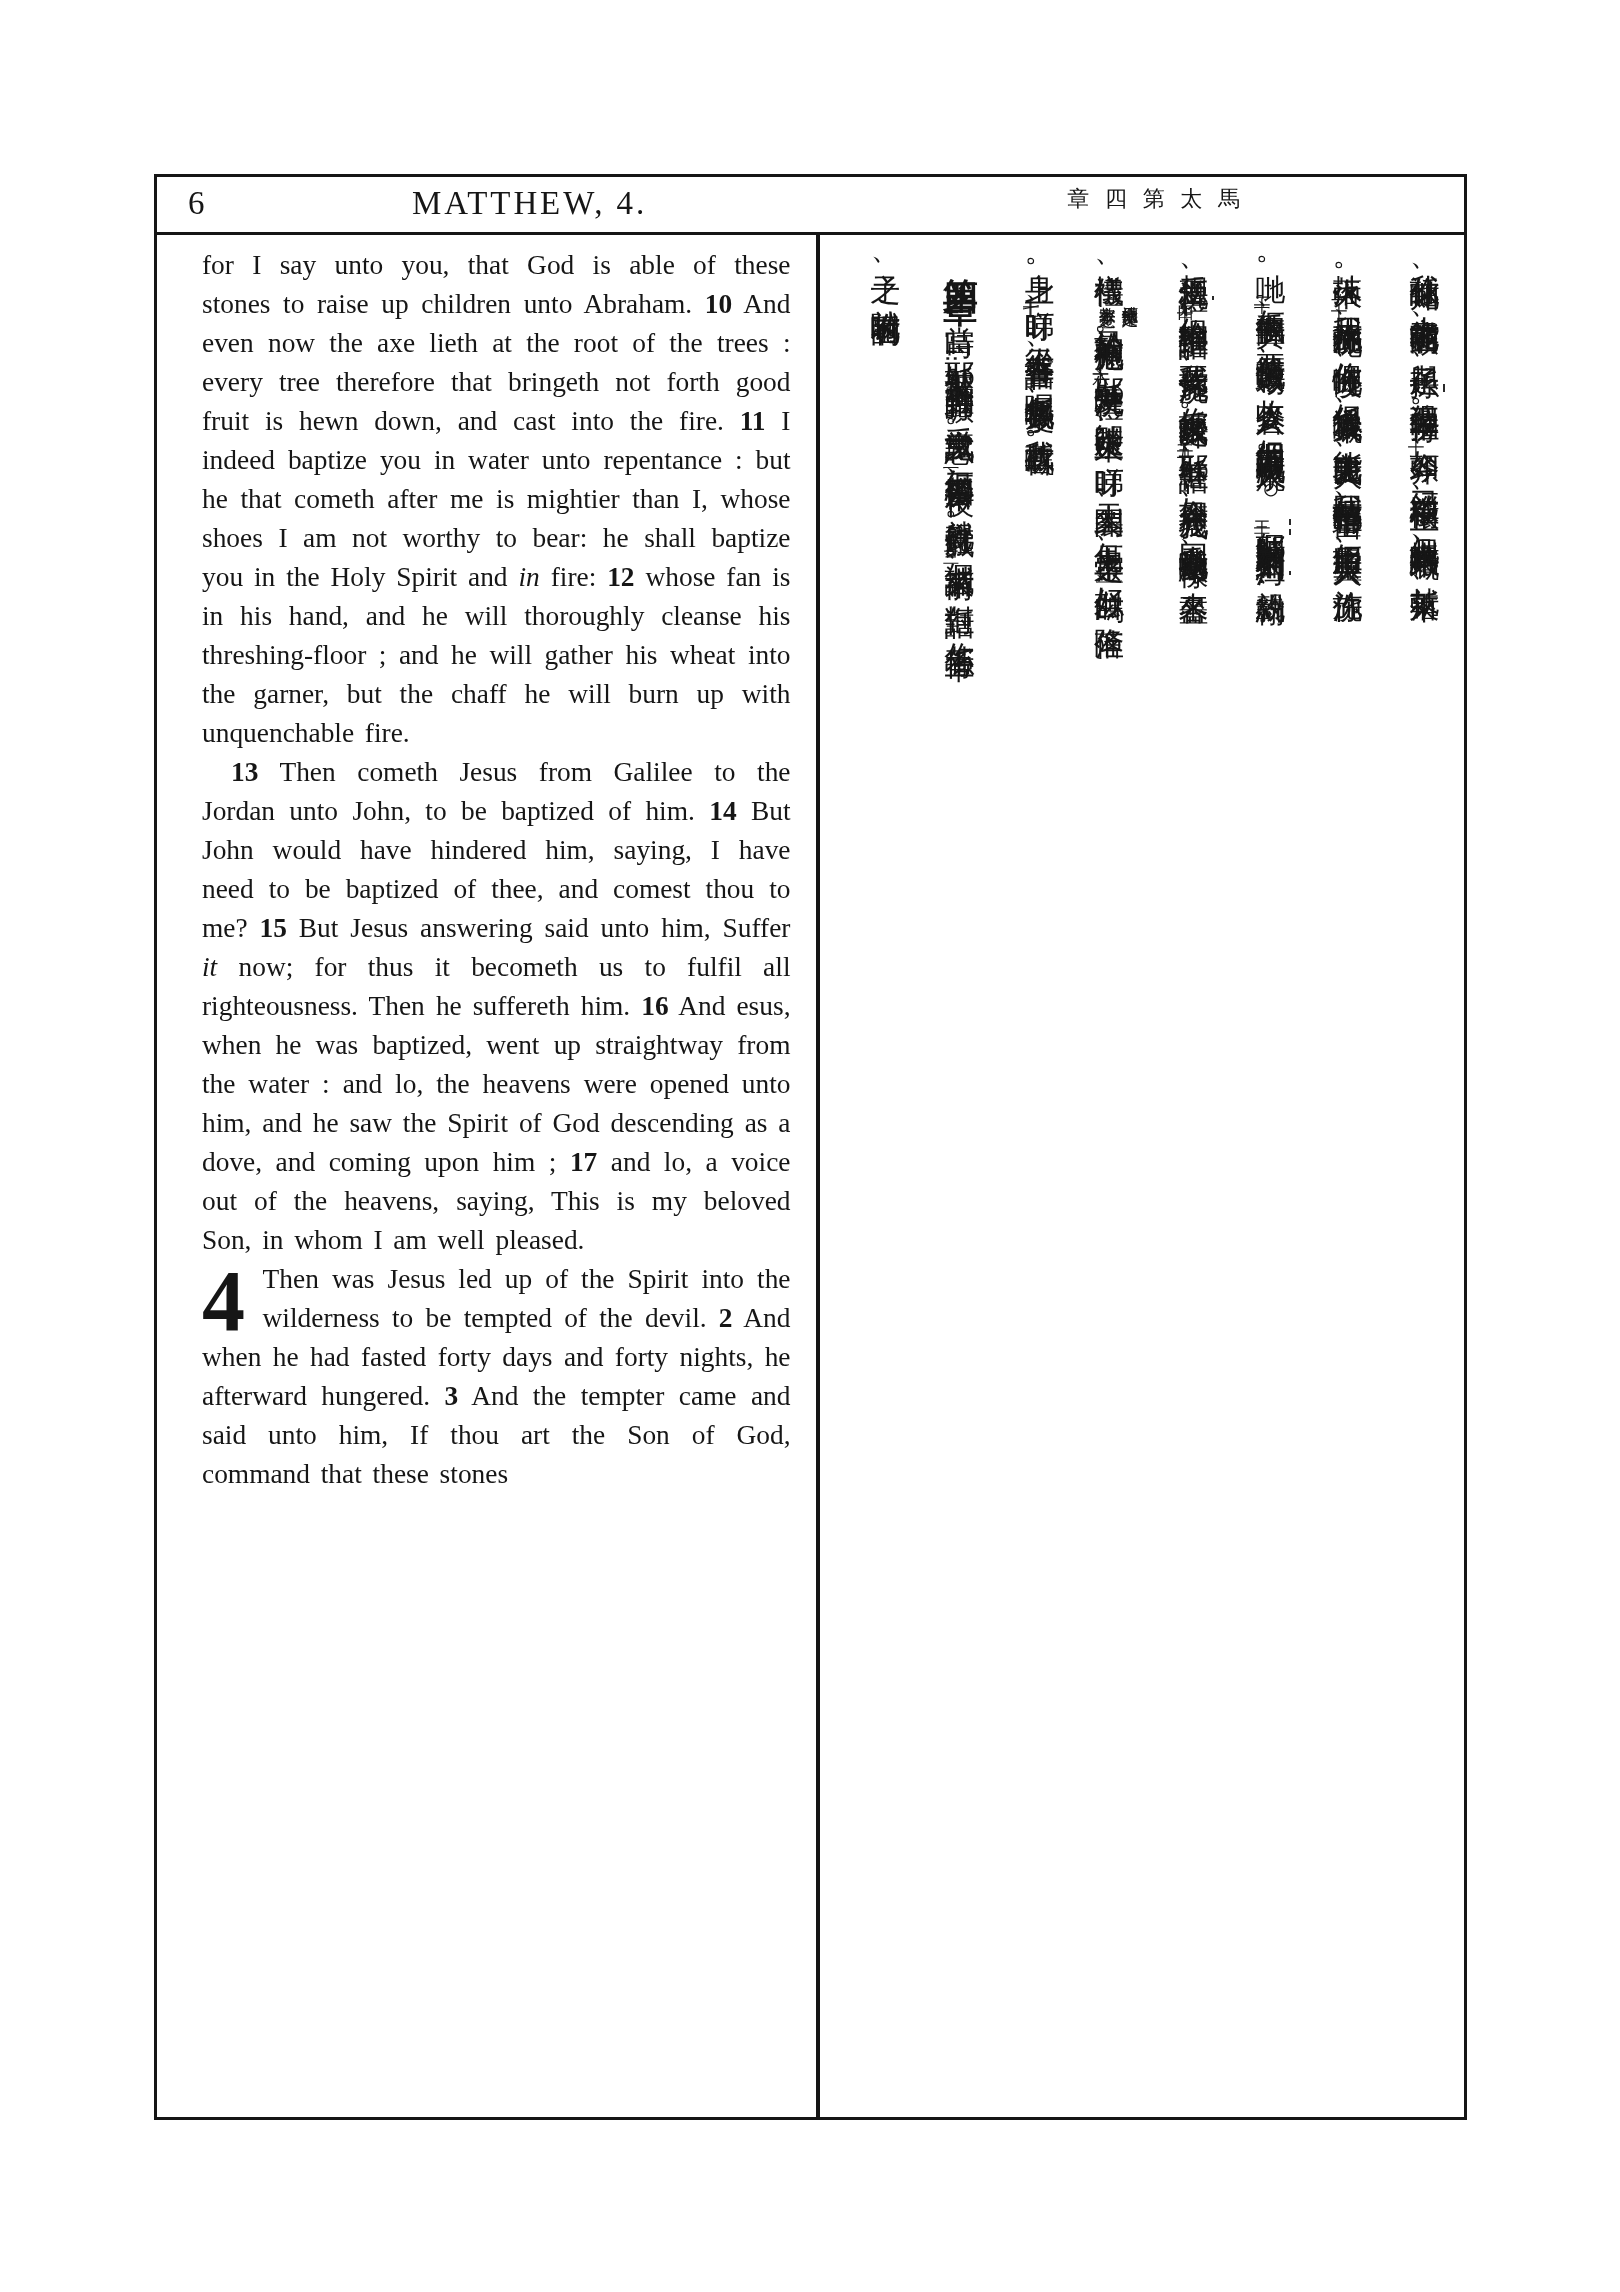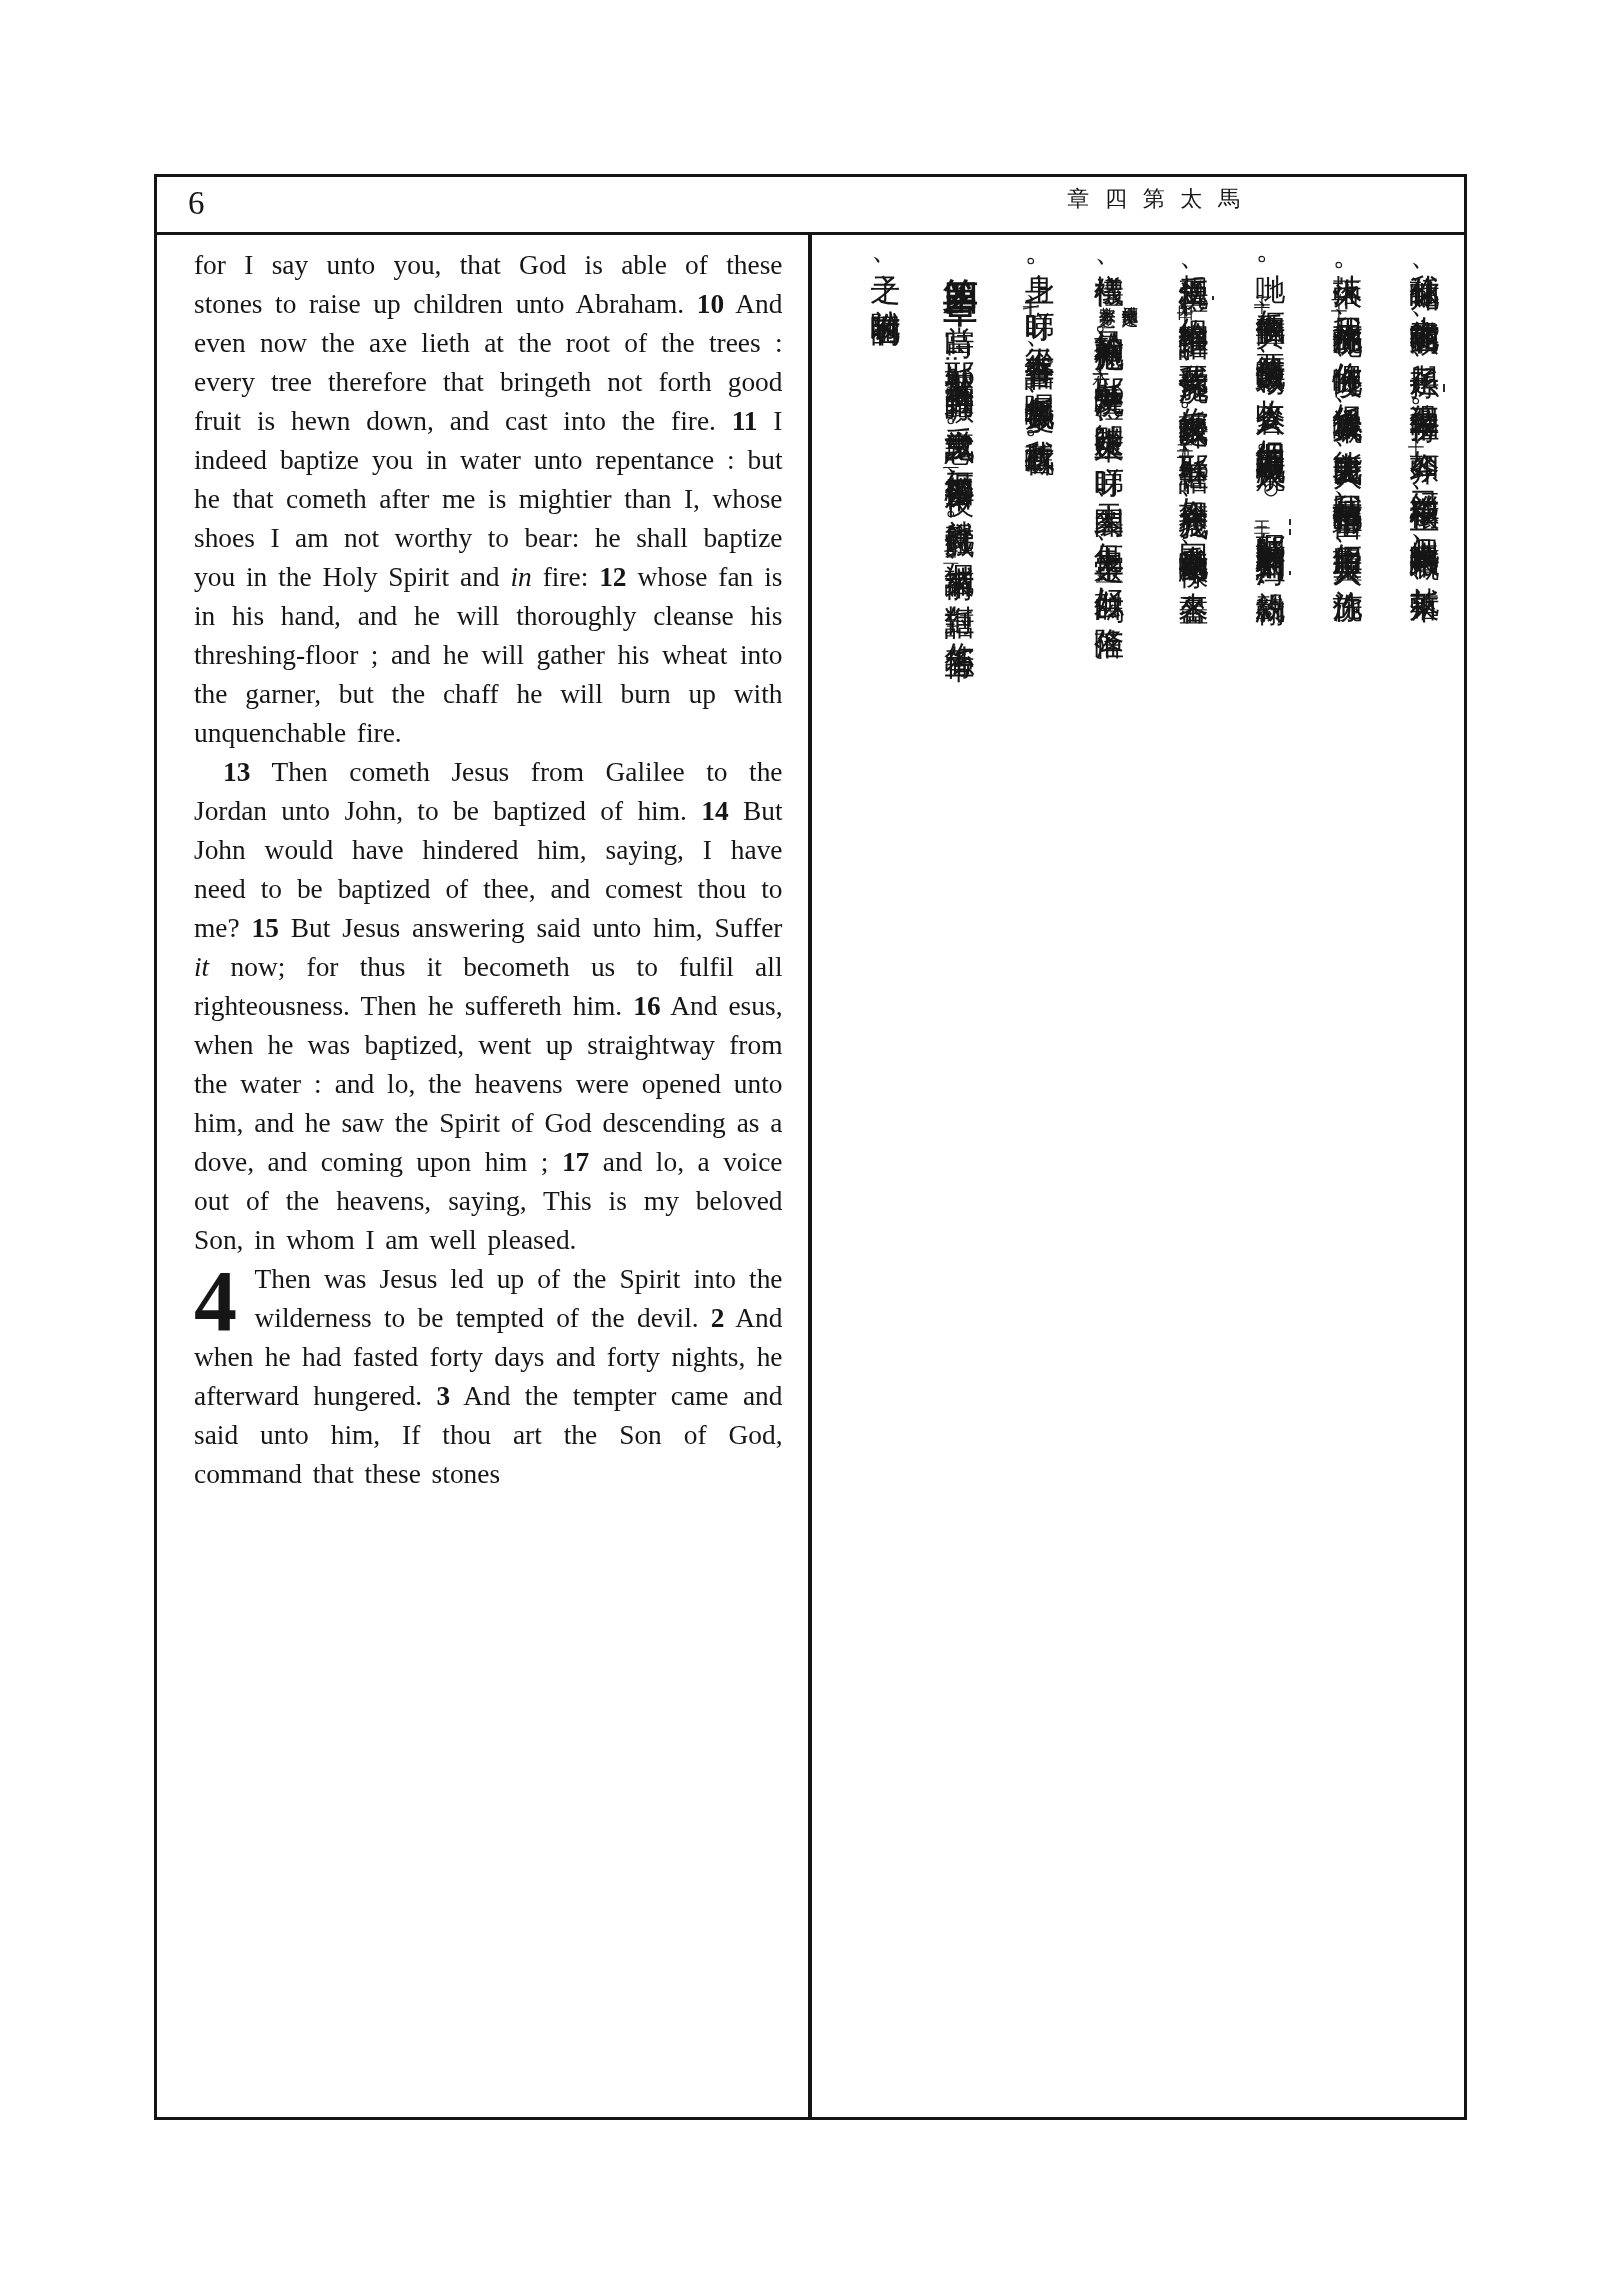--- a/index.html
+++ b/index.html
@@ -16,21 +16,21 @@
   .header{
     position:relative;height:55px;border-bottom:3.9px solid #151515;
   }
   .pageno{position:absolute;left:31px;top:7.8px;font-size:33px;}
   .h-en{position:absolute;left:147px;top:7.8px;width:451px;text-align:center;
         font-size:33px;letter-spacing:2.9px;}
   .h-zh{position:absolute;left:843px;top:6.9px;width:323px;text-align:center;
         font-size:22px;letter-spacing:15.7px;white-space:nowrap;}
   
   .content{
-    position:absolute;top:55px;left:0;right:0;bottom:0;display:flex;
+    position:absolute;top:55px;left:0;right:0;bottom:0;display:flex;padding-left:8px;
   }
   .english{
     width:651px;box-sizing:border-box;padding:13.7px 25.5px 0 37px;
     text-align:justify;font-size:27.4px;line-height:39px;word-spacing:3.9px;
   }
   .para{margin:0;text-indent:29px;}
   .para.first{text-indent:0;}
   .para.chapter{text-indent:0;}
   .para b{font-weight:bold;}
   .para i{font-style:italic;}
@@ -52,20 +52,21 @@
   .vgap{display:inline-block;width:2px;height:35px;}
   .vnote{display:inline-block;width:45px;margin:5.9px 0;vertical-align:middle;}
   .vnote span{display:block;width:22.5px;font-size:16.7px;letter-spacing:1px;line-height:1.1;}
 </style>
 </head>
 <body>
 
 <div class="page-box">
   <div class="header">
     <div class="pageno">6</div>
+    <div class="h-en">MATTHEW, 4.</div>
     <div class="h-zh" lang="zh-Hant">章四第太馬</div>
   </div>
   <div class="content">
     <div class="english" id="english-col">
         <p class="para first">for I say unto you, that God is able of these stones to raise up children unto Abraham. <b>10</b> And even now the axe lieth at the root of the trees : every tree therefore that bringeth not forth good fruit is hewn down, and cast into the fire. <b>11</b> I indeed baptize you in water unto repentance : but he that cometh after me is mightier than I, whose shoes I am not worthy to bear: he shall baptize you in the Holy Spirit and <i>in</i> fire: <b>12</b> whose fan is in his hand, and he will thoroughly cleanse his threshing-floor ; and he will gather his wheat into the garner, but the chaff he will burn up with unquenchable fire.</p>
         <p class="para indent"><b>13</b> Then cometh Jesus from Galilee to the Jordan unto John, to be baptized of him. <b>14</b> But John would have hindered him, saying, I have need to be baptized of thee, and comest thou to me? <b>15</b> But Jesus answering said unto him, Suffer <i>it</i> now; for thus it becometh us to fulfil all righteousness. Then he suffereth him. <b>16</b> And esus, when he was baptized, went up straightway from the water : and lo, the heavens were opened unto him, and he saw the Spirit of God descending as a dove, and coming upon him ; <b>17</b> and lo, a voice out of the heavens, saying, This is my beloved Son, in whom I am well pleased.</p>
         <p class="para chapter"><span class="dropcap">4</span>Then was Jesus led up of the Spirit into the wilderness to be tempted of the devil. <b>2</b> And when he had fasted forty days and forty nights, he afterward hungered. <b>3</b> And the tempter came and said unto him, If thou art the Son of God, command that these stones</p>
       </div>
     <div class="divider"></div>
     <div class="chinese" id="chinese-col" lang="zh-Hant">

